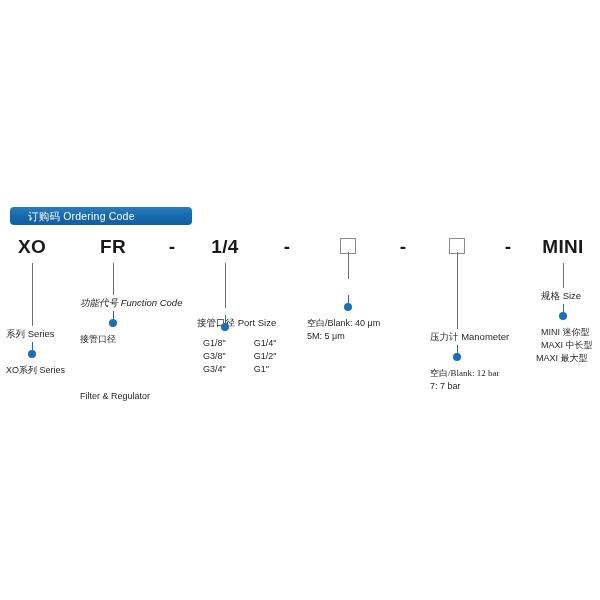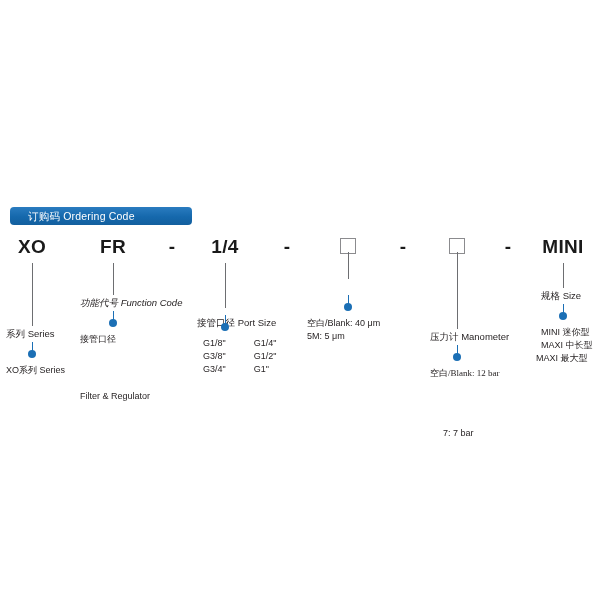--- a/index.html
+++ b/index.html
@@ -210,21 +210,21 @@
   <div class="vline blue" style="left:348px; top:295px; height:10px;"></div>
   <div class="dot" style="left:348px; top:303px;"></div>
   <div class="detail" style="left:307px; top:317px;">空白/Blank: 40 μm</div>
   <div class="detail" style="left:307px; top:330px;">5M: 5 μm</div>
 
   <div class="vline" style="left:457px; top:252px; height:77px;"></div>
   <div class="lbl" style="left:430px; top:330px;">压力计 Manometer</div>
   <div class="vline blue" style="left:457px; top:345px; height:10px;"></div>
   <div class="dot" style="left:457px; top:353px;"></div>
   <div class="detail" style="left:430px; top:367px;font-family:Liberation Serif, serif;">空白/Blank: 12 bar</div>
-  <div class="detail" style="left:443px; top:380px;margin-top:47px;">7: 7 bar</div>
+  <div class="detail" style="left:430px; top:380px;">7: 7 bar</div>
 
   <div class="vline" style="left:563px; top:263px; height:25px;"></div>
   <div class="lbl" style="left:541px; top:289px;">规格 Size</div>
   <div class="vline blue" style="left:563px; top:304px; height:10px;"></div>
   <div class="dot" style="left:563px; top:312px;"></div>
   <div class="detail" style="left:541px; top:326px;">MINI 迷你型</div>
   <div class="detail" style="left:541px; top:339px;">MAXI 中长型</div>
   <div class="detail" style="left:536px; top:352px;">MAXI 最大型</div>
 
 </div>

